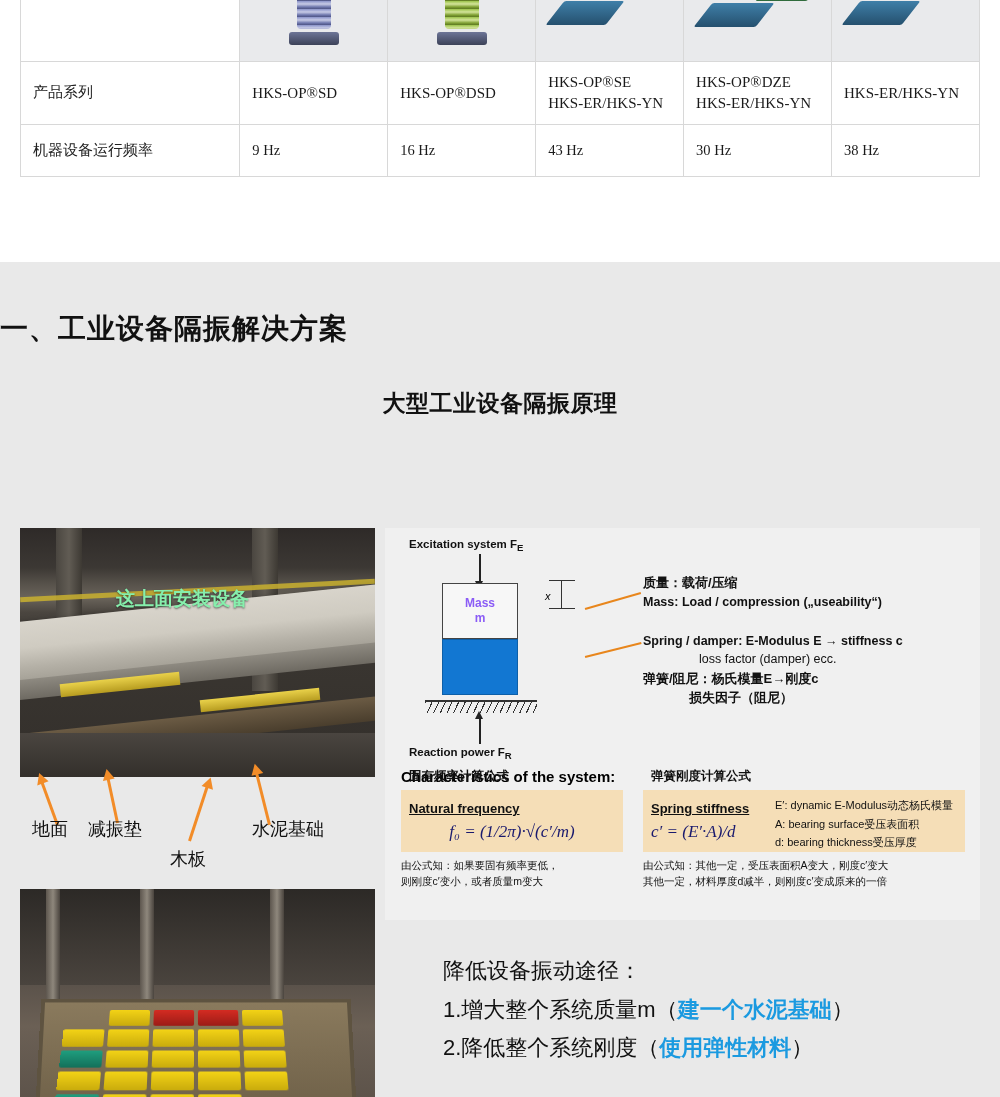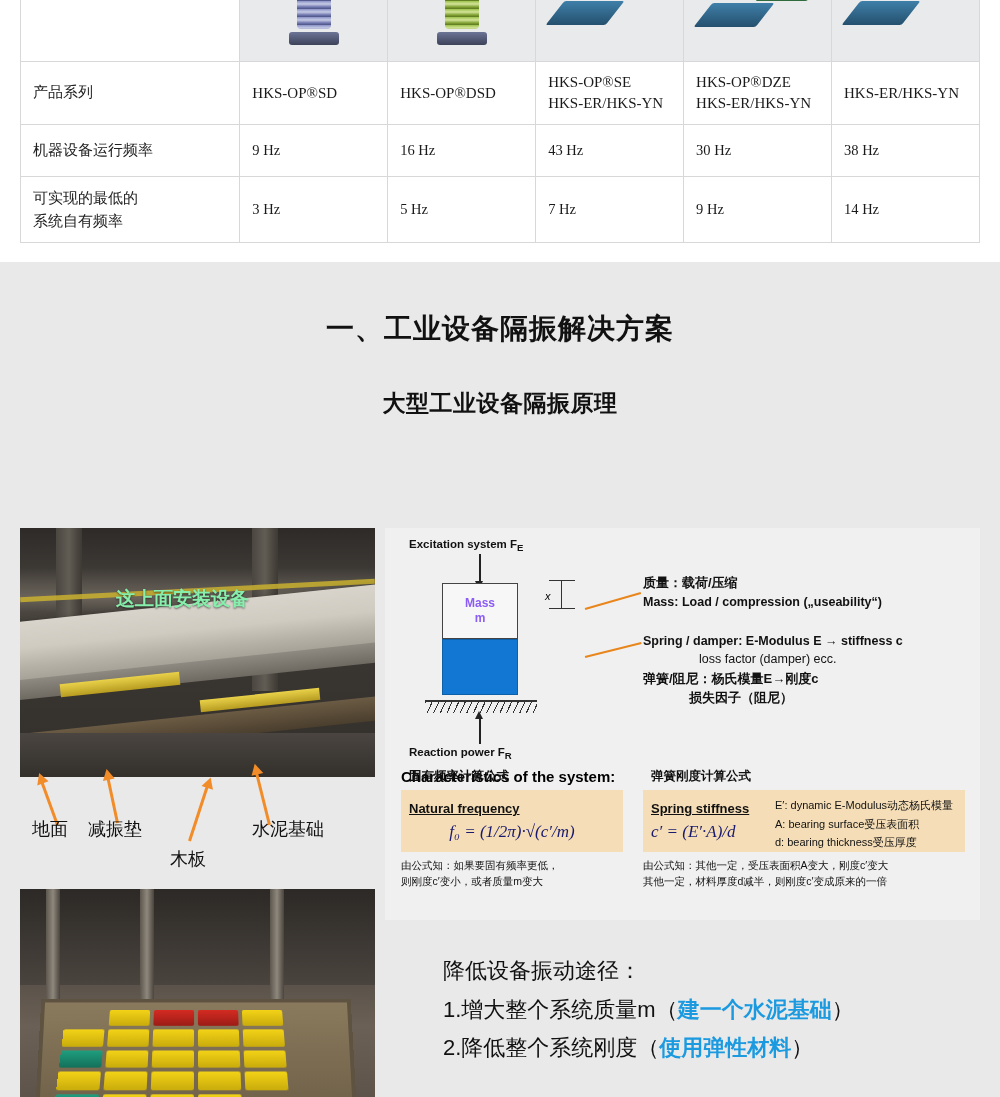--- a/index.html
+++ b/index.html
@@ -91,21 +91,21 @@
   .lbl-two-line { line-height: 1.5; }
 
   
   .body-section {
     width: 1000px;
     height: 835px;
     background: #e9e9e9;
     position: relative;
   }
   .heading1 {
-    text-align: center;
+    text-align: left;
     font-size: 28px;
     font-weight: bold;
     color: #111;
     padding-top: 48px;
     letter-spacing: 1px;
   }
   .heading2 {
     text-align: center;
     font-size: 23px;
     font-weight: bold;
@@ -383,43 +383,20 @@
             <div class="cell-text">43 Hz</div>
           </td>
         <td>
             <div class="cell-text">30 Hz</div>
           </td>
         <td>
             <div class="cell-text">38 Hz</div>
           </td>
       </tr>
 
-      <tr class="row-low">
-        <td class="col-label">
-          <div class="cell-text label lbl-two-line">
-            <div>可实现的最低的</div>
-            <div>系统自有频率</div>
-          </div>
-        </td>
-        <td>
-            <div class="cell-text" style="vertical-align:top">3 Hz</div>
-          </td>
-        <td>
-            <div class="cell-text">5 Hz</div>
-          </td>
-        <td>
-            <div class="cell-text">7 Hz</div>
-          </td>
-        <td>
-            <div class="cell-text">9 Hz</div>
-          </td>
-        <td>
-            <div class="cell-text">14 Hz</div>
-          </td>
-      </tr>
     </tbody>
   </table>
 </div>
 
 <div class="body-section">
 
   <div class="heading1">一、工业设备隔振解决方案</div>
   <div class="heading2">大型工业设备隔振原理</div>
 
   <div class="photo-col">

